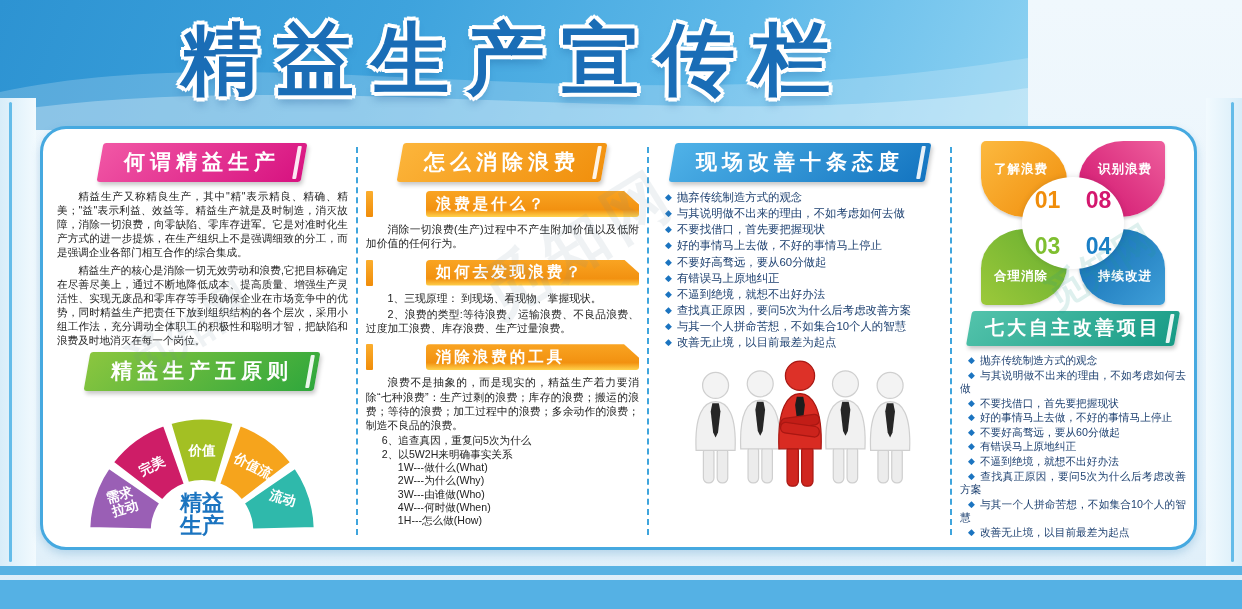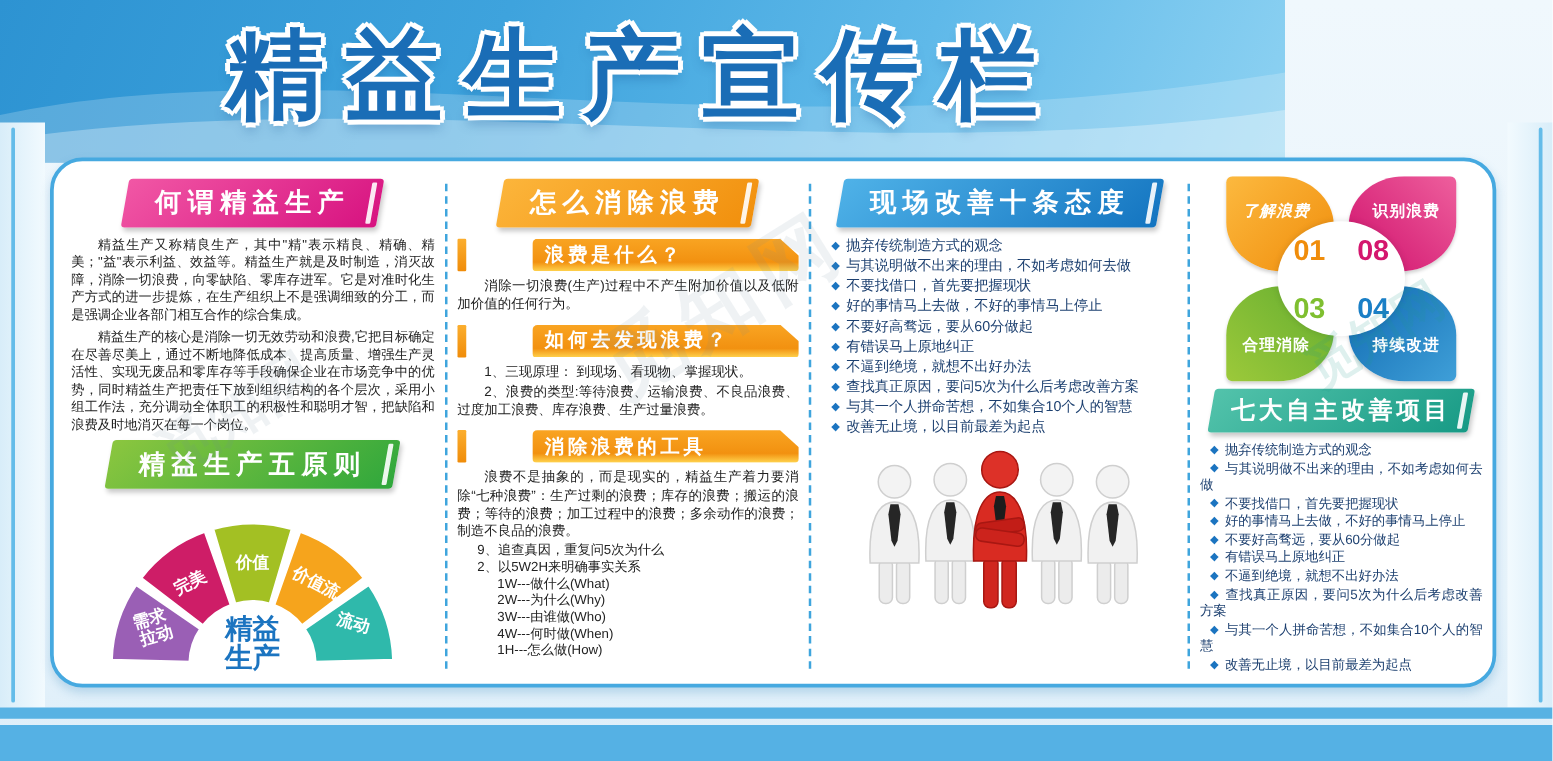--- a/index.html
+++ b/index.html
@@ -78,21 +78,21 @@
   .dia { color:#1b74c0; font-size:9px; margin:0 5px 0 8px; vertical-align:1px; }
 
   
   .figures { margin-top:2px; }
   .figures svg { display:block; margin:0 auto; }
 
   
   .petals { position:relative; width:184px; height:164px; margin:0 auto 6px; }
   .petal { position:absolute; width:86px; height:76px; box-shadow:0 2px 3px rgba(0,0,0,.18); }
   .petal .lab { position:absolute; color:#fff; font-weight:bold; font-size:12.5px; letter-spacing:1px; white-space:nowrap; }
-  .p1 { left:0; top:0;  background:linear-gradient(135deg,#fcb93f,#f08d0b); border-radius:6px 62% 58% 62%;font-style:italic; }
+  .p1 { left:0; top:0;  background:linear-gradient(135deg,#fcb93f,#f08d0b); border-radius:6px 62% 58% 62%; }
   .p2 { right:0; top:0; background:linear-gradient(225deg,#ee5f9d,#cf0f6b); border-radius:62% 6px 62% 58%; }
   .p3 { left:0; bottom:0; background:linear-gradient(45deg,#9cc93a,#64ad30); border-radius:62% 58% 62% 6px; }
   .p4 { right:0; bottom:0; background:linear-gradient(315deg,#3f9fd8,#106ab1); border-radius:58% 62% 6px 62%; }
   .p1 .lab { top:20px; left:13px; } .p2 .lab { top:20px; right:13px; }
   .p3 .lab { bottom:20px; left:13px; } .p4 .lab { bottom:20px; right:13px; }
   .petal-center { position:absolute; left:50%; top:50%; transform:translate(-50%,-50%);
     width:102px; height:92px; background:#fff; border-radius:50%;
     display:grid; grid-template-columns:1fr 1fr; align-items:center; justify-items:center;
     box-shadow:0 0 6px rgba(0,0,0,.12); }
   .pnum { font-size:23px; font-weight:800; }
@@ -175,21 +175,21 @@
       <div class="lab">如何去发现浪费？</div>
     </div>
     <p class="body-text">1、三现原理： 到现场、看现物、掌握现状。</p>
     <p class="body-text">2、浪费的类型:等待浪费、运输浪费、不良品浪费、过度加工浪费、库存浪费、生产过量浪费。</p>
     <div class="sub">
       <div class="bar"></div>
       <div class="lab">消除浪费的工具</div>
     </div>
     <p class="body-text">浪费不是抽象的，而是现实的，精益生产着力要消除“七种浪费”：生产过剩的浪费；库存的浪费；搬运的浪费；等待的浪费；加工过程中的浪费；多余动作的浪费；制造不良品的浪费。</p>
     <div class="w-list">
-      <div class="w-item num">9、追查真因，重复问5次为什么</div>
+      <div class="w-item num">6、追查真因，重复问5次为什么</div>
       <div class="w-item num">2、以5W2H来明确事实关系</div>
       <div class="w-item">1W---做什么(What)</div>
       <div class="w-item">2W---为什么(Why)</div>
       <div class="w-item">3W---由谁做(Who)</div>
       <div class="w-item">4W---何时做(When)</div>
       <div class="w-item">1H---怎么做(How)</div>
 
     </div>
   </div>
 

